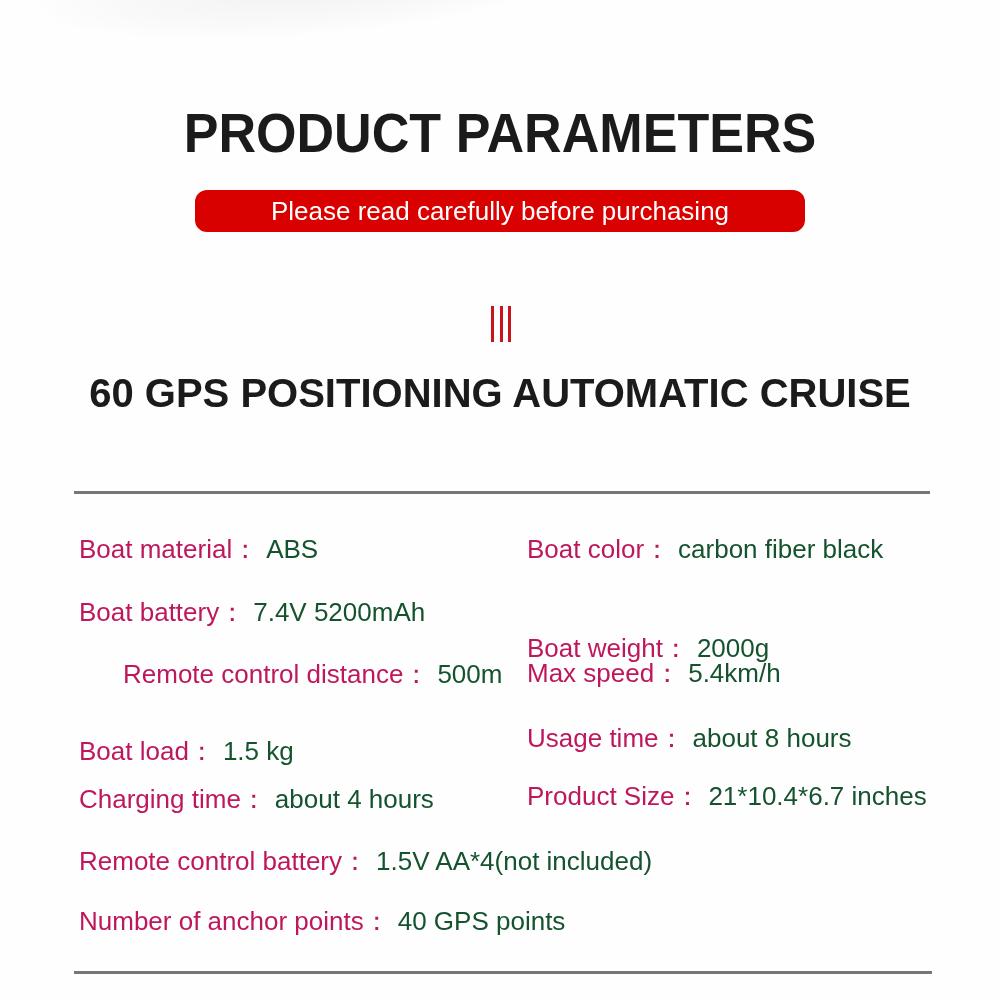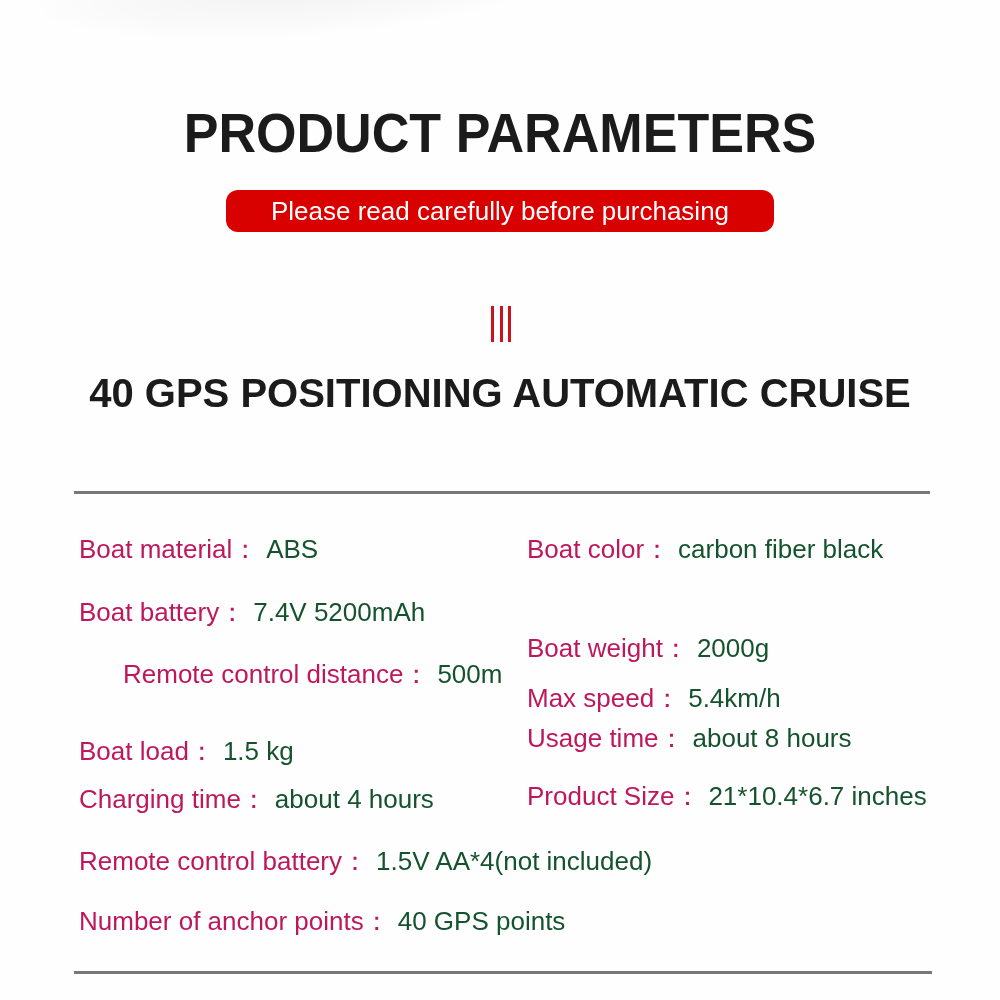--- a/index.html
+++ b/index.html
@@ -17,21 +17,21 @@
     .page-title {
       position: absolute; left: 0; right: 0; top: 100px;
       text-align: center; font-size: 56px; font-weight: bold;
       color: #1b1b1b; letter-spacing: 0px; line-height: 66px;
       transform: scaleX(0.93);
     }
     .notice-wrap { position: absolute; left: 0; right: 0; top: 190px; text-align: center; }
     .notice {
       display: inline-block; background: #d90000; color: #ffffff;
       font-size: 26px; line-height: 42px; height: 42px;
-      padding: 0 12px; border-radius: 12px; width: 548px;
+      padding: 0 12px; border-radius: 12px; width: 610px;
       box-sizing: border-box;
     }
     .divider-mark {
       position: absolute; left: 491px; top: 306px; width: 20px; height: 36px;
       display: flex; justify-content: space-between;
     }
     .divider-mark span { display: block; width: 3px; height: 36px; background: #c8141c; }
     .product-title {
       position: absolute; left: 0; right: 0; top: 368px;
       text-align: center; font-size: 40px; font-weight: bold; color: #1b1b1b;
@@ -60,21 +60,21 @@
   <span class="notice">Please read carefully before purchasing</span>
 </div>
 
 <div class="divider-mark">
   <span></span>
     <span></span>
     <span></span>
 </div>
 
 <div class="product-title">
-  <div>40 GPS POSITIONING AUTOMATIC CRUISE</div>
+  <div>60 GPS POSITIONING AUTOMATIC CRUISE</div>
 </div>
 
 <div class="rule top"></div>
 
 <div class="spec" style="left:79px; top:533px;">
   <span class="label">Boat material：</span><span class="value">ABS</span>
 </div>
 <div class="spec" style="left:79px; top:596px;">
   <span class="label">Boat battery：</span><span class="value">7.4V 5200mAh</span>
 </div>
@@ -87,21 +87,21 @@
 <div class="spec" style="left:79px; top:783px;">
   <span class="label">Charging time：</span><span class="value">about 4 hours</span>
 </div>
 
 <div class="spec" style="left:527px; top:533px;">
   <span class="label">Boat color：</span><span class="value">carbon fiber black</span>
 </div>
 <div class="spec" style="left:527px; top:596px;margin-top:36px;">
   <span class="label">Boat weight：</span><span class="value">2000g</span>
 </div>
-<div class="spec" style="left:527px; top:682px;">
+<div class="spec" style="left:527px; top:657px;">
   <span class="label">Max speed：</span><span class="value">5.4km/h</span>
 </div>
 <div class="spec" style="left:527px; top:722px;">
   <span class="label">Usage time：</span><span class="value">about 8 hours</span>
 </div>
 <div class="spec" style="left:527px; top:780px;">
   <span class="label">Product Size：</span><span class="value">21*10.4*6.7 inches</span>
 </div>
 
 <div class="spec" style="left:79px; top:845px;">

